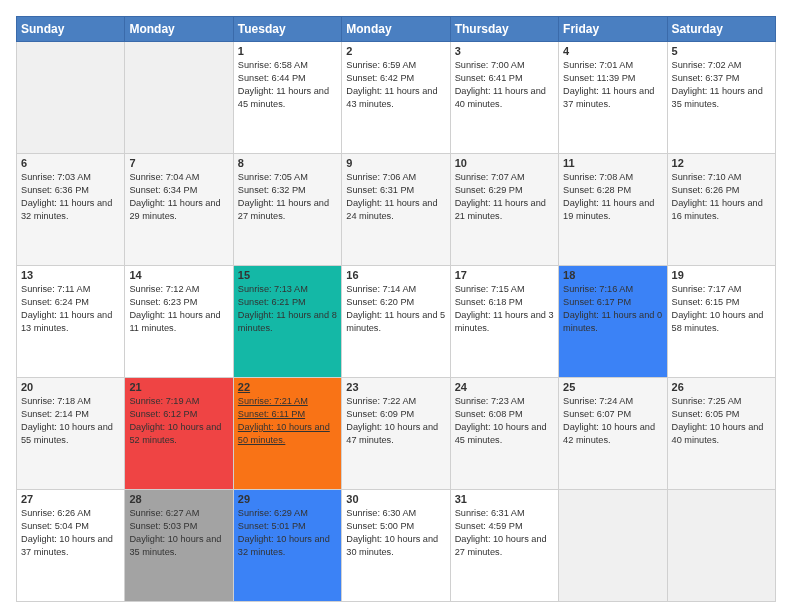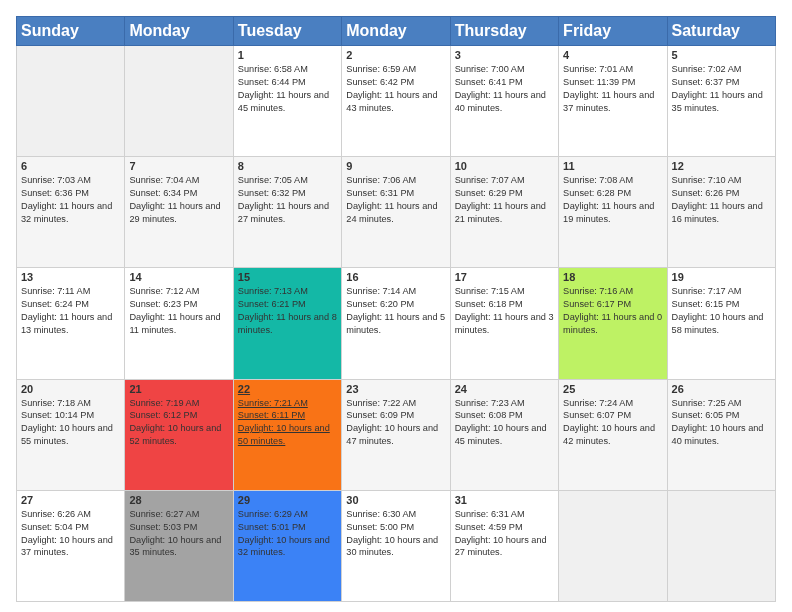--- a/index.html
+++ b/index.html
@@ -55,21 +55,21 @@
       border: 1px solid #ccc;
       border-collapse: collapse;
       width: 100%;
       table-layout: fixed;
     }
     .calendar th {
       background-color: #4a7fc1;
       color: #fff;
       text-align: left;
       padding: 5px 4px;
-      font-size: 16px;
+      font-size: 12px;
       font-weight: bold;
       border: 1px solid #3a6aaa;
     }
     .calendar td {
       vertical-align: top;
       padding: 3px 4px;
       border: 1px solid #d0d0d0;
       font-size: 9.5px;
       color: #333;
       height: 82px;
@@ -215,38 +215,38 @@
             <div class="day-info" style="white-space: pre-line;">Sunrise: 7:14 AM
 Sunset: 6:20 PM
 Daylight: 11 hours and 5 minutes.</div>
           </td>
           <td style="background-color: rgb(255, 255, 255);">
             <span class="day-number">17</span>
             <div class="day-info" style="white-space: pre-line;">Sunrise: 7:15 AM
 Sunset: 6:18 PM
 Daylight: 11 hours and 3 minutes.</div>
           </td>
-          <td style="background-color: #bef264;">
+          <td style="background-color: #3b82f6;">
             <span class="day-number">18</span>
             <div class="day-info" style="white-space: pre-line;">Sunrise: 7:16 AM
 Sunset: 6:17 PM
 Daylight: 11 hours and 0 minutes.</div>
           </td>
           <td style="background-color: rgb(255, 255, 255);">
             <span class="day-number">19</span>
             <div class="day-info" style="white-space: pre-line;">Sunrise: 7:17 AM
 Sunset: 6:15 PM
 Daylight: 10 hours and 58 minutes.</div>
           </td>
         </tr>
         <tr>
           <td style="background-color: rgb(245, 245, 245);">
             <span class="day-number">20</span>
             <div class="day-info" style="white-space: pre-line;">Sunrise: 7:18 AM
-Sunset: 10:14 PM
+Sunset: 2:14 PM
 Daylight: 10 hours and 55 minutes.</div>
           </td>
           <td style="background-color: #ef4444;">
             <span class="day-number">21</span>
             <div class="day-info" style="white-space: pre-line;">Sunrise: 7:19 AM
 Sunset: 6:12 PM
 Daylight: 10 hours and 52 minutes.</div>
           </td>
           <td style="background-color: #f97316; text-decoration: underline;">
             <span class="day-number">22</span>

